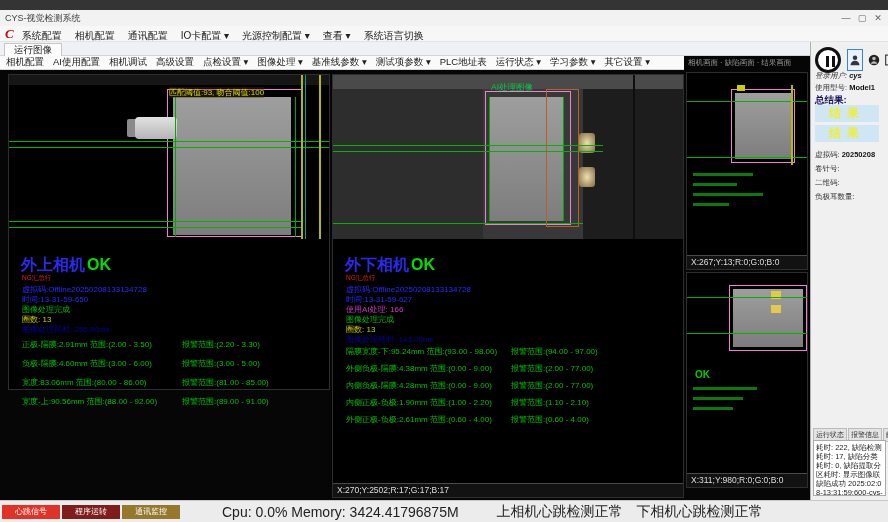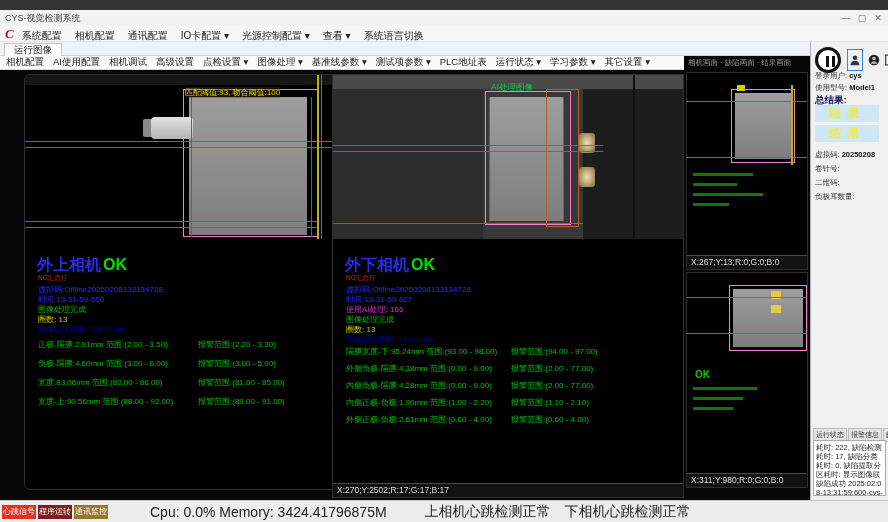--- a/index.html
+++ b/index.html
@@ -19,21 +19,21 @@
   #tabrow{left:0;top:42px;width:810px;height:14px;background:#eef1f5;border-bottom:1px solid #d5d5d5;}
   #tab-run{position:absolute;left:4px;top:1px;padding:0 9px;background:#fcfcfc;border:1px solid #c6c6c6;border-bottom:none;font-size:9.5px;line-height:12px;color:#222;}
   #toolbarrow{left:0;top:56px;width:684px;height:14px;background:#fafafa;border-bottom:1px solid #d8d8d8;display:flex;align-items:center;padding-left:6px;}
   .ti{font-size:9.5px;color:#222;margin-right:9px;white-space:nowrap;cursor:default;}
 
   #main{left:0;top:70px;width:810px;height:430px;background:#060606;}
   #main-extra{left:684px;top:56px;width:126px;height:14px;background:#060606;}
   #pvh{position:absolute;left:4px;top:2px;font-size:7.5px;color:#9a9a9a;white-space:nowrap;}
 
   .panel{position:absolute;background:#000;border:1px solid #2e2e2e;}
-  #lp{left:24px;top:4px;width:322px;height:416px;border-radius:6px;}
+  #lp{left:8px;top:4px;width:322px;height:316px;}
   #cp{left:332px;top:4px;width:352px;height:424px;}
   #pv1{left:686px;top:2px;width:122px;height:198px;}
   #pv2{left:686px;top:202px;width:122px;height:216px;}
 
   .coordbar{position:absolute;left:0;right:0;bottom:0;height:14px;background:#121212;border-top:1px solid #4a4a4a;color:#ddd;font-size:8.5px;line-height:13px;padding-left:4px;}
 
   
   .gl{position:absolute;height:1px;background:#00b400;}
   .gv{position:absolute;width:1px;background:#00a800;}
   .yv{position:absolute;width:2px;background:#b8b800;}
@@ -87,21 +87,21 @@
   .crow{position:absolute;left:4px;font-size:7.5px;color:#333;white-space:nowrap;}
   .cval{font-weight:bold;color:#111;}
   #total-label{font-size:9.5px;font-weight:bold;color:#14145e;}
   .resbox{position:absolute;left:4px;width:64px;height:17px;background:#cfe6f5;color:#f0ee30;font-size:12px;font-weight:bold;text-align:center;line-height:17px;letter-spacing:6px;}
   .ctabs{position:absolute;left:2px;top:386px;display:flex;}
   .ctab{font-size:7px;color:#333;background:#e4e4e4;border:1px solid #bbb;padding:1px 2px;margin-right:1px;white-space:nowrap;cursor:default;}
   #logbox{position:absolute;left:2px;top:398px;width:73px;height:56px;background:#fff;border:1px solid #aaa;font-size:7.5px;line-height:9px;color:#222;padding:2px;overflow:hidden;word-break:break-all;}
 
   
   #sb{left:0;top:500px;width:888px;height:22px;background:#ececec;border-top:1px solid #c8c8c8;display:flex;align-items:center;}
-  .seg{height:14px;line-height:14px;padding:0 1px;color:#fff;font-size:8px;margin-left:2px;white-space:nowrap;}
+  .seg{height:14px;line-height:14px;padding:0 13px;color:#fff;font-size:8px;margin-left:2px;white-space:nowrap;}
   .sbtxt{font-size:14px;color:#222;white-space:nowrap;}
   #cpu{margin-left:42px;} #camup{margin-left:38px;} #camdn{margin-left:14px;}
 </style>
 </head>
 <body>
 
 <div id="app">
 
   <div class="abs" id="top-strip"></div>
 
@@ -296,21 +296,21 @@
         </svg>
     </div>
     <div class="sbtn" id="btn-exit">
       <svg width="13" height="14" viewBox="0 0 16 16">
           <rect x="2" y="2" width="7" height="12" fill="none" stroke="#444" stroke-width="1.5"></rect>
           <path d="M9 8h5" stroke="#a33" stroke-width="1.5" fill="none"></path>
           <path d="M12 5.5L14.5 8 12 10.5" stroke="#a33" stroke-width="1.5" fill="none"></path>
         </svg>
     </div>
 
-    <div class="crow" style="top:29px;">
+    <div class="crow" style="top:29px;font-style:italic;">
       <span>登录用户:</span>
       <span class="cval">cys</span>
     </div>
     <div class="crow" style="top:41px;">
       <span>使用型号:</span>
       <span class="cval">Model1</span>
     </div>
     <div class="crow" id="total-label" style="top:52px;">总结果:</div>
     <div class="resbox" style="top:63px;">结果</div>
     <div class="resbox" style="top:83px;">结果</div>

